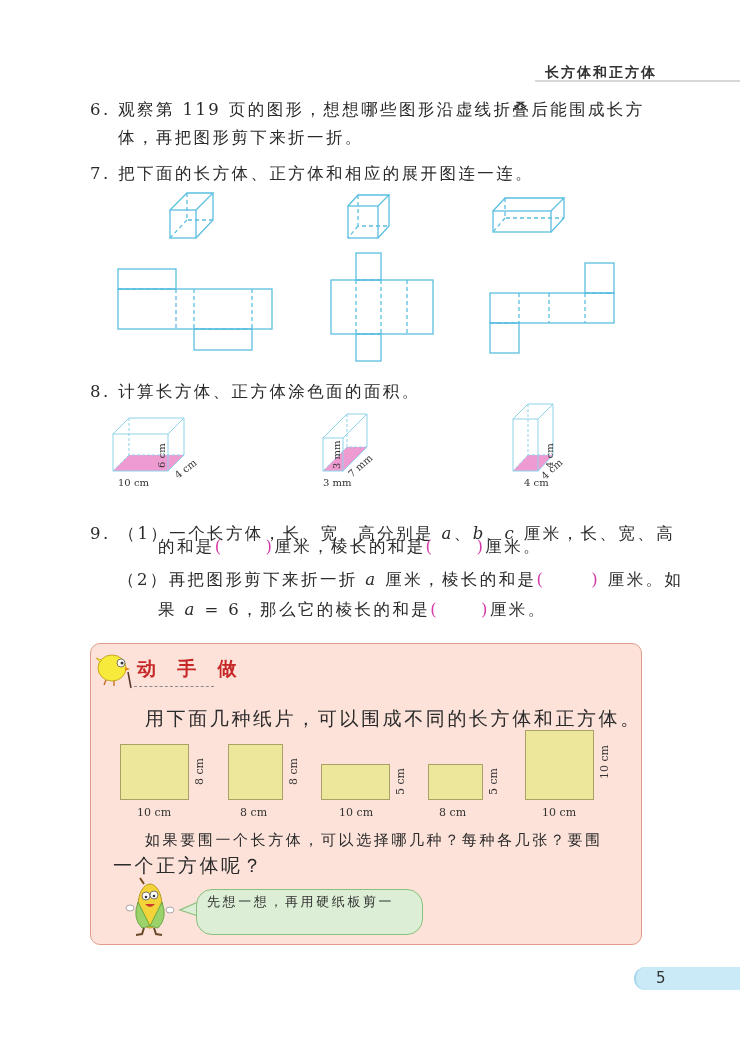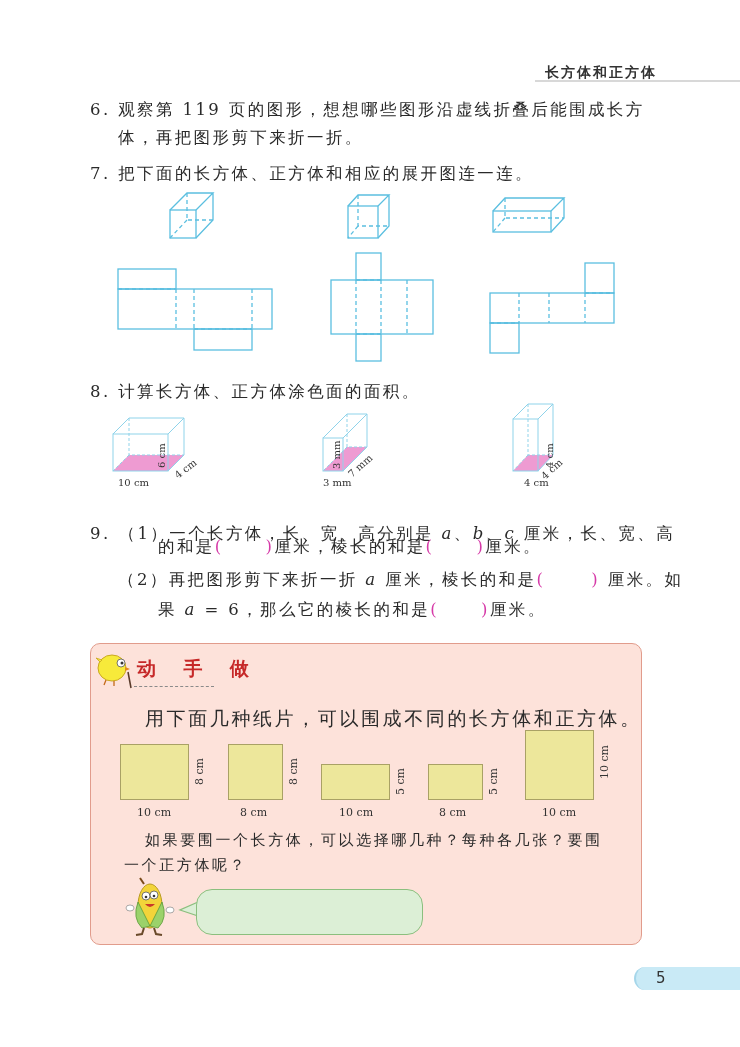--- a/index.html
+++ b/index.html
@@ -13,21 +13,21 @@
   .it { font-style:italic; font-family:"DejaVu Serif", serif; }
   svg .ln { stroke:#5bbfe0; stroke-width:1.3; fill:none; }
   svg .dash { stroke:#5bbfe0; stroke-width:1.3; fill:none; stroke-dasharray:4 3; }
   svg .thin { stroke:#8fd3ea; stroke-width:1; fill:none; }
   svg .thin-d { stroke:#8fd3ea; stroke-width:1; fill:none; stroke-dasharray:3 2; }
   svg .pink { fill:#ee9bd2; stroke:none; }
   svg text { font-family:"DejaVu Serif", serif; font-size:10px; fill:#333; }
   .box { left:90px; top:643px; width:550px; height:300px; background:#fde2da;
          border:1.5px solid #e19c8c; border-radius:10px; }
   .box-title { left:137px; top:656px; font-size:19px; color:#c62828; letter-spacing:8px;
-               font-family:Liberation Mono, monospace; font-weight:bold; }
+               font-family:Liberation Sans, sans-serif; font-weight:bold; }
   .box-dash { left:134px; top:686px; width:80px; border-top:1.5px dashed #8a8a8a; }
   .card { background:#ede79b; border:1.3px solid #a9a165; }
   .clabel { font-size:11px; color:#333; white-space:nowrap; }
   .vlabel { font-size:11px; color:#333; writing-mode:vertical-rl; transform:rotate(180deg); white-space:nowrap; }
   .bubble { left:196px; top:889px; width:225px; height:44px; background:#dcefd6;
             border:1.3px solid #8bbf7e; border-radius:16px; }
   .bubble-text { left:207px; top:892px; font-size:13px; letter-spacing:2.6px; line-height:19px; color:#333; }
   .page-tab { left:634px; top:967px; width:106px; height:23px; background:#c9eaf6;
               border-radius:12px 0 0 12px; border-left:2px solid #a5d6ea; }
   .page-num { left:656px; top:969px; font-size:15px; font-family:"DejaVu Sans", sans-serif; color:#333; }
@@ -163,21 +163,21 @@
 
 <div class="abs card" style="left:428px;top:764px;width:53px;height:34px;"></div>
 <div class="abs vlabel" style="left:487px;top:768px;">5 cm</div>
 <div class="abs clabel" style="left:439px;top:806px;">8 cm</div>
 
 <div class="abs card" style="left:525px;top:730px;width:67px;height:68px;"></div>
 <div class="abs vlabel" style="left:598px;top:745px;">10 cm</div>
 <div class="abs clabel" style="left:542px;top:806px;">10 cm</div>
 
 <div class="abs q" style="left:145px;top:826px;font-size:15px;letter-spacing:2.6px;">如果要围一个长方体，可以选择哪几种？每种各几张？要围</div>
-<div class="abs q" style="left:124px;top:851px;font-size:15px;letter-spacing:2.6px;text-align:right;">一个正方体呢？</div>
+<div class="abs q" style="left:113px;top:851px;font-size:19px;letter-spacing:2.6px;text-align:right;">一个正方体呢？</div>
 
 <svg class="abs" style="left:122px;top:876px;" width="60" height="62">
   <path d="M18 2 L22 8" stroke="#7a4a1a" stroke-width="2"></path>
   <ellipse cx="28" cy="30" rx="12" ry="22" fill="#f2d43a" stroke="#b89a20" stroke-width="1"></ellipse>
   <path d="M16 26 Q10 42 20 52 L28 50 Z" fill="#9bd26a" stroke="#5a9a3a" stroke-width="0.8"></path>
   <path d="M40 26 Q46 42 36 52 L28 50 Z" fill="#9bd26a" stroke="#5a9a3a" stroke-width="0.8"></path>
   <circle cx="24" cy="20" r="4" fill="#fff" stroke="#555" stroke-width="0.8"></circle>
   <circle cx="32" cy="19" r="4" fill="#fff" stroke="#555" stroke-width="0.8"></circle>
   <circle cx="24" cy="21" r="1.3" fill="#333"></circle>
     <circle cx="32" cy="20" r="1.3" fill="#333"></circle>
@@ -185,16 +185,17 @@
   <ellipse cx="8" cy="32" rx="4" ry="3" fill="#fff" stroke="#888" stroke-width="0.7"></ellipse>
   <ellipse cx="48" cy="34" rx="4" ry="3" fill="#fff" stroke="#888" stroke-width="0.7"></ellipse>
   <path d="M22 52 L20 58 L14 59 M32 52 L34 58 L40 59" stroke="#6a4a2a" stroke-width="2" fill="none"></path>
 </svg>
 
 <svg class="abs" style="left:178px;top:900px;" width="22" height="20">
   <path d="M20 2 L2 10 L20 16" fill="#dcefd6" stroke="#8bbf7e" stroke-width="1.3"></path>
 </svg>
 <div class="abs bubble"></div>
 <div class="abs bubble-text">
+  <div>先想一想，再用硬纸板剪一</div>
 </div>
 
 <div class="abs page-tab"></div>
 <div class="abs page-num">5</div>
 
 </body></html>

